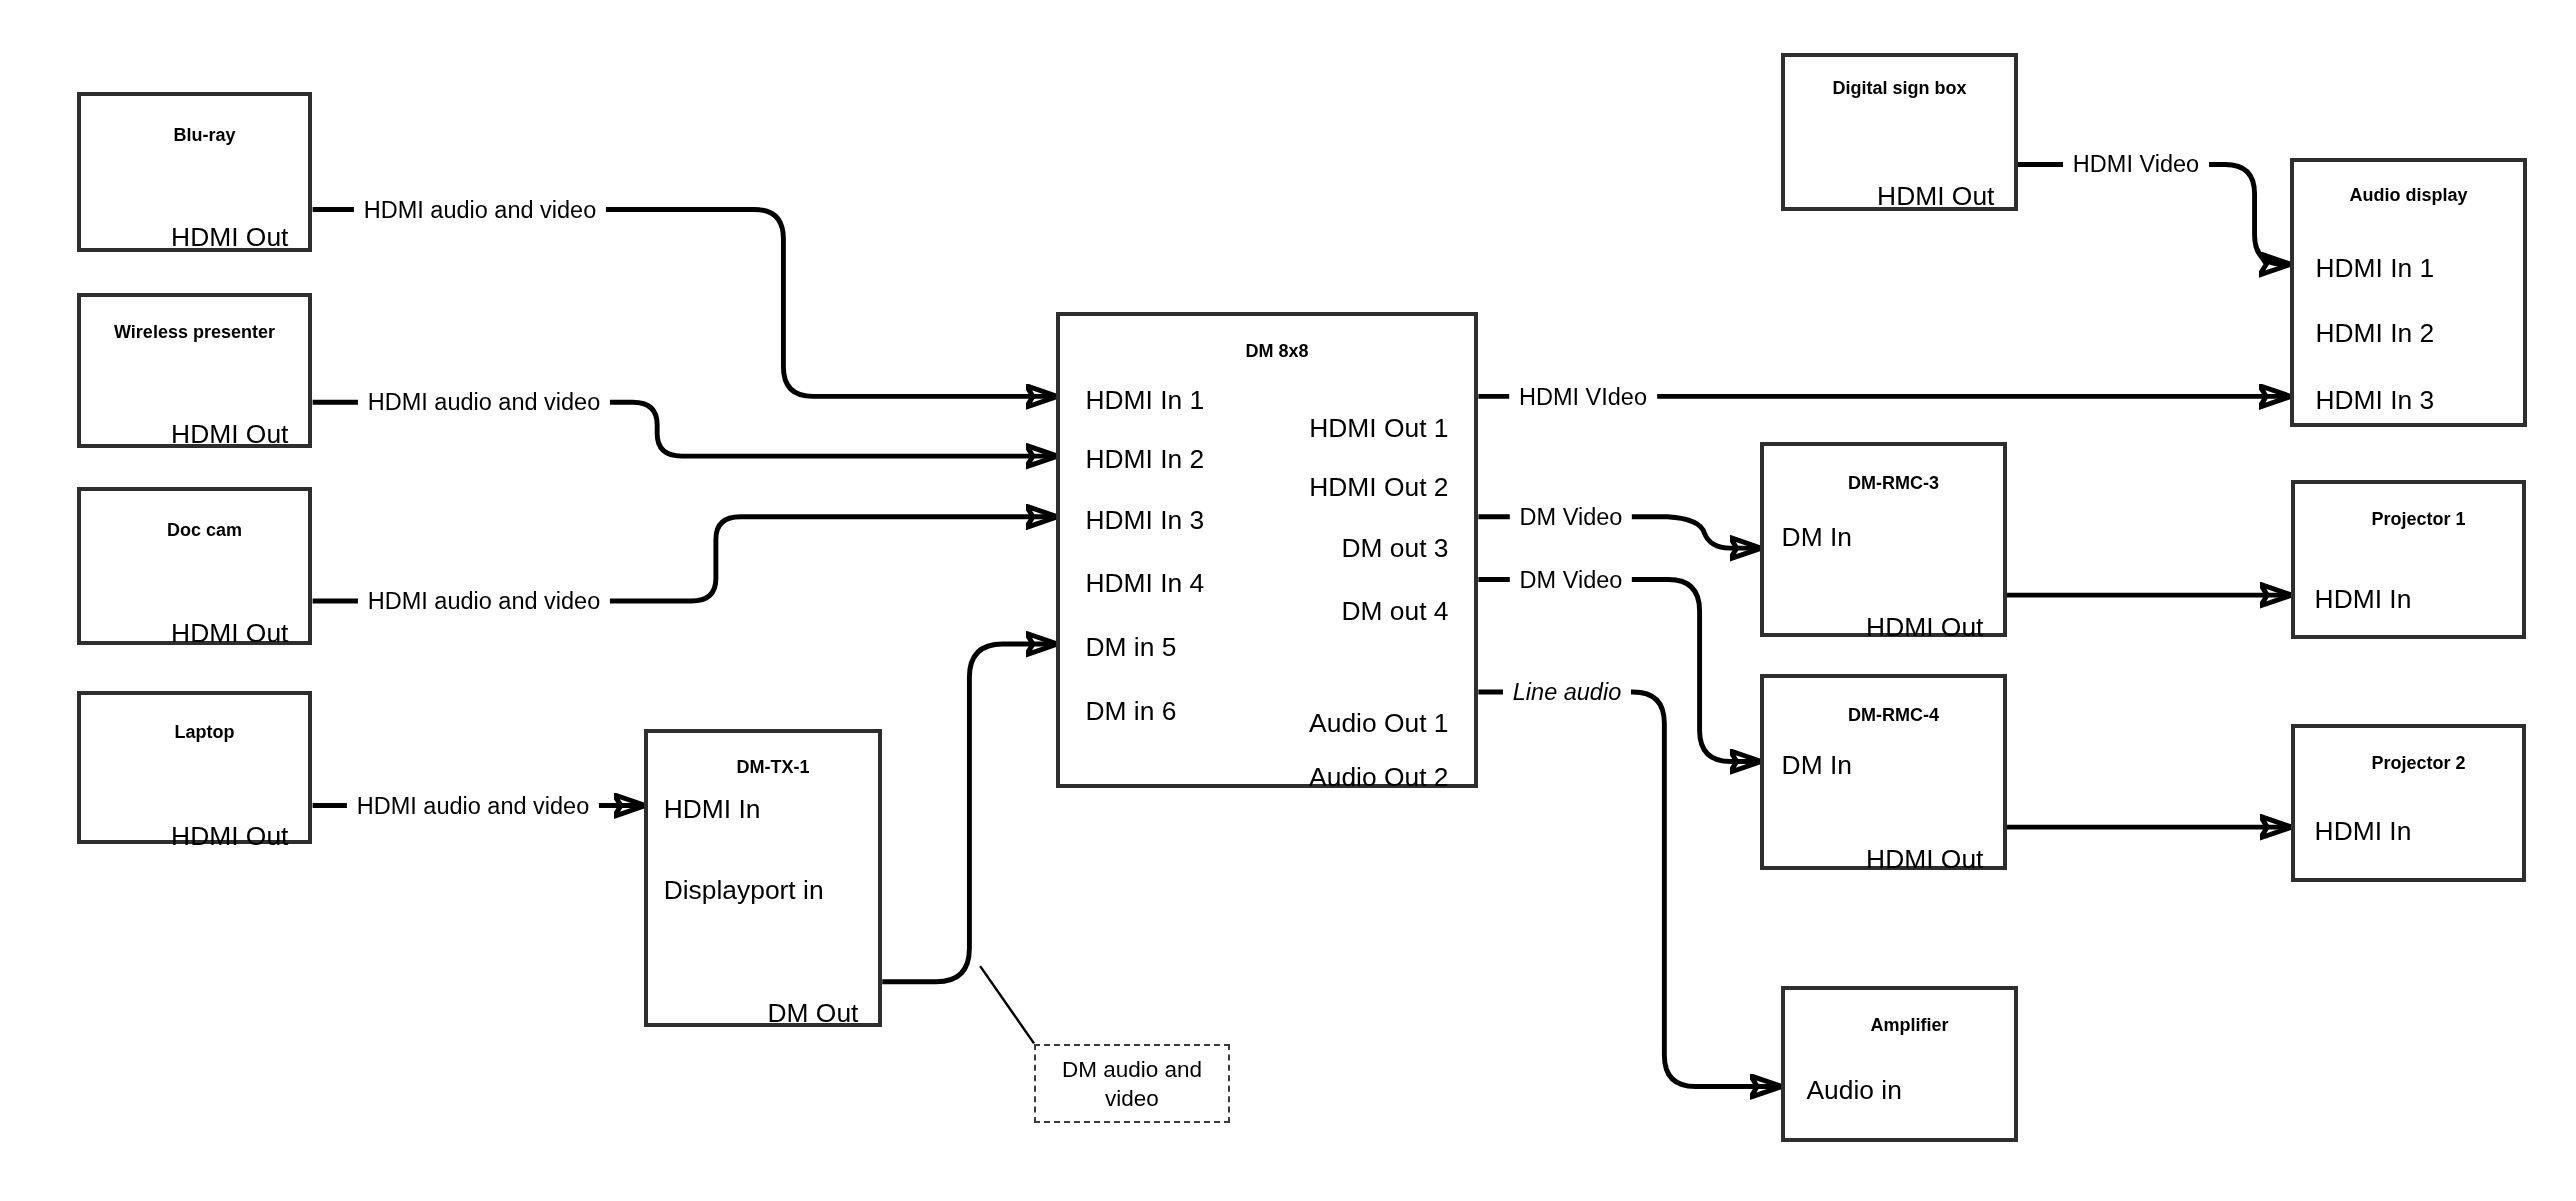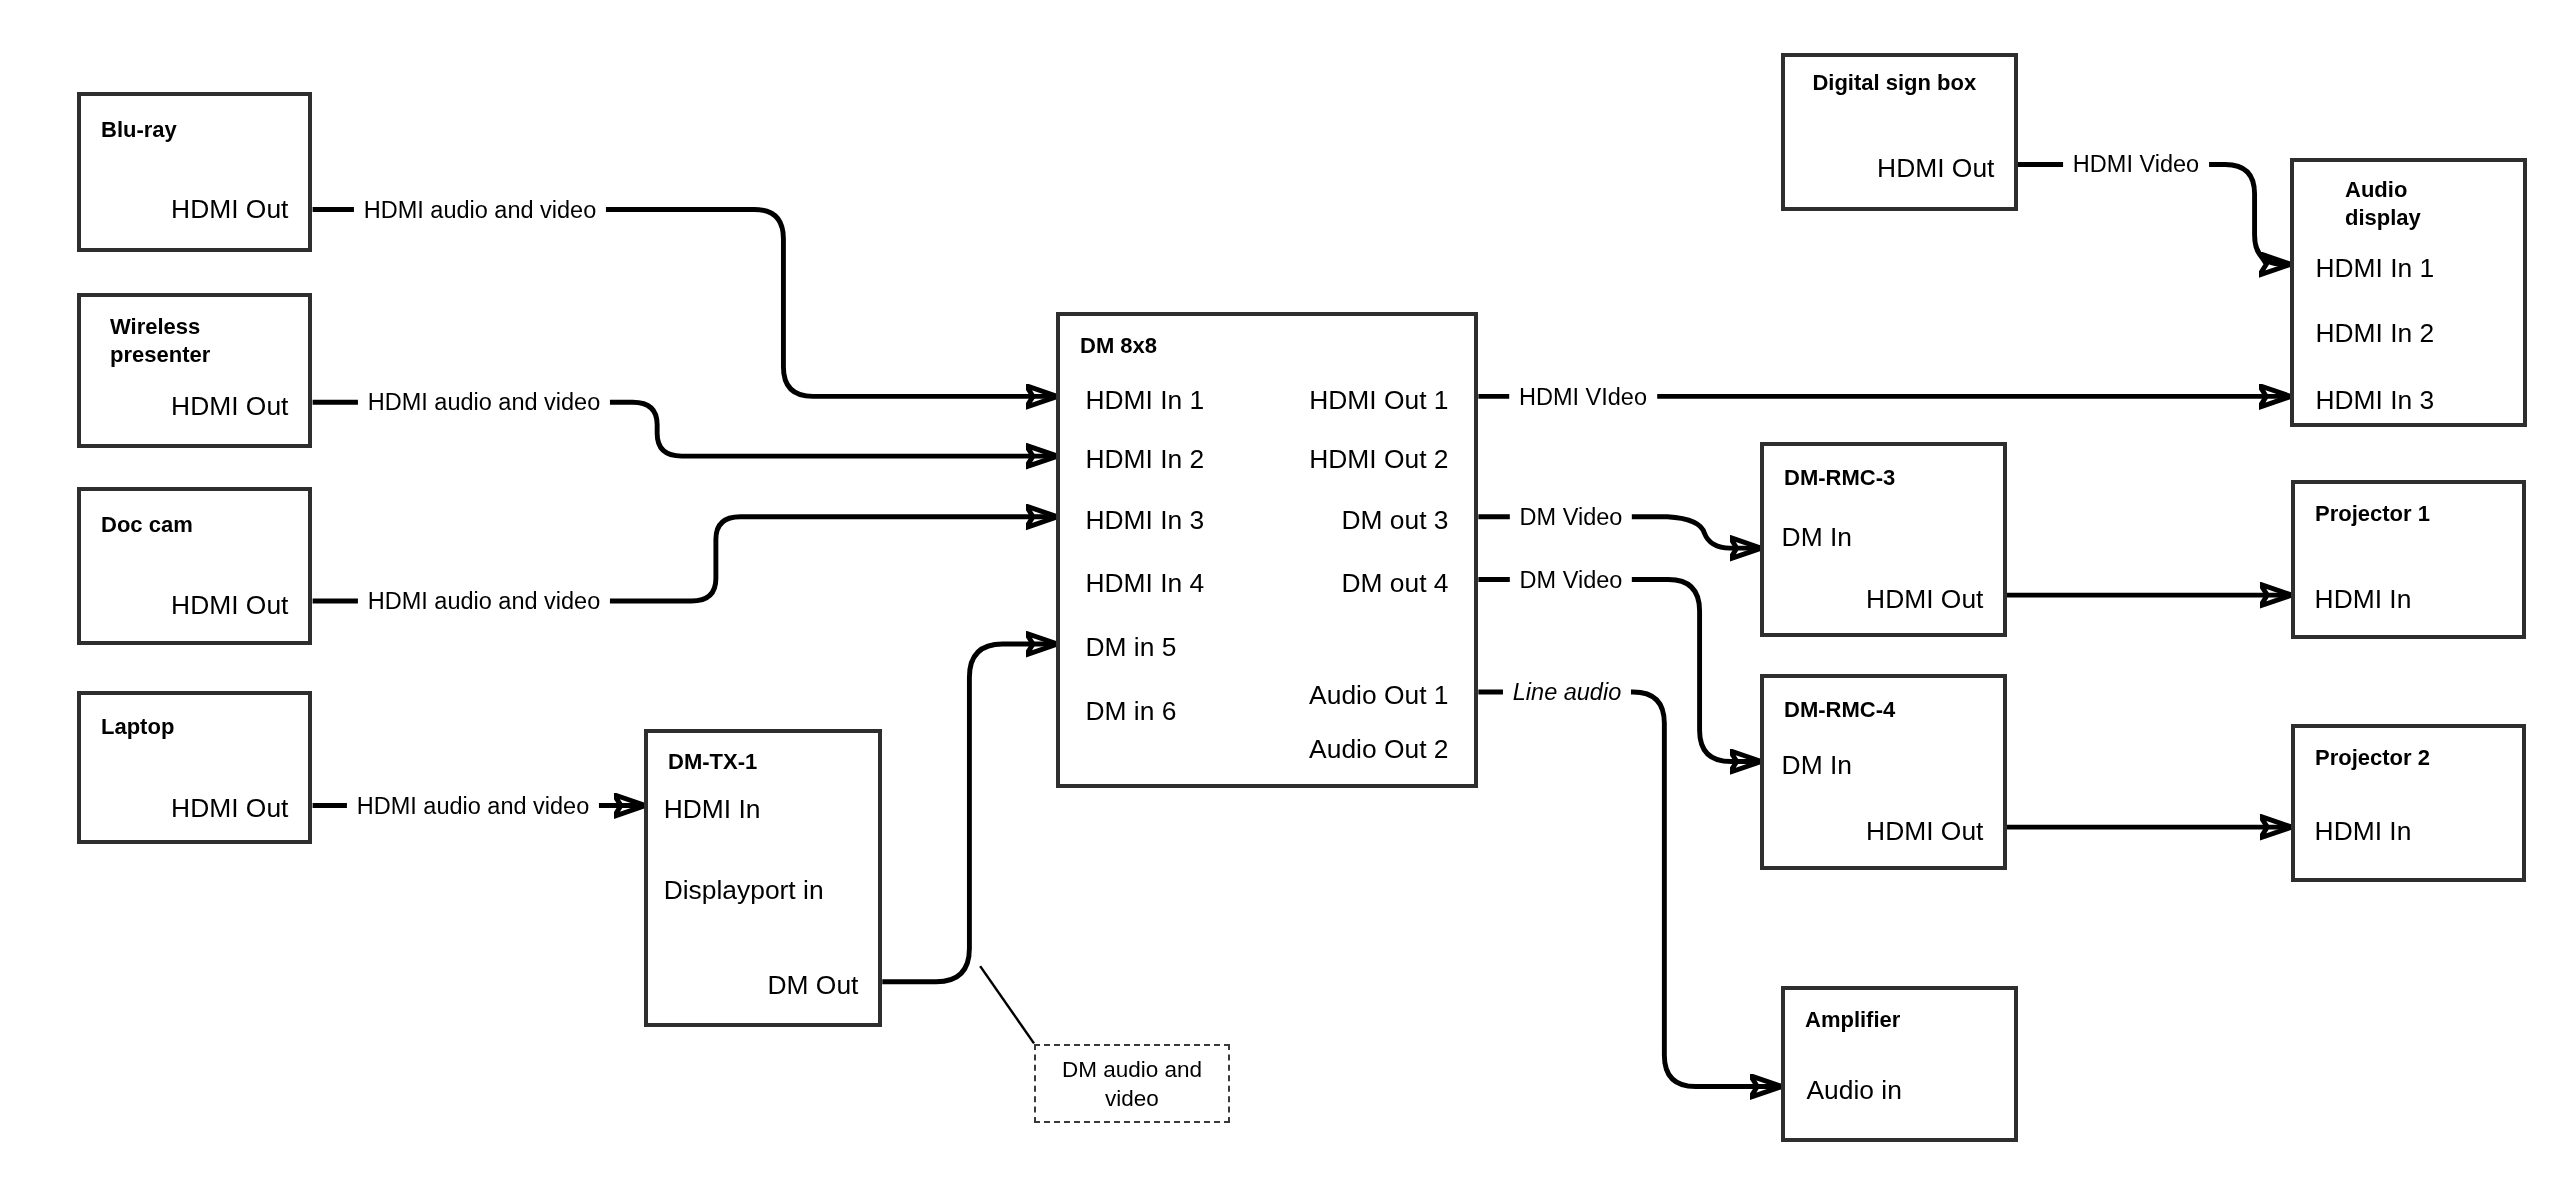--- a/index.html
+++ b/index.html
@@ -7,27 +7,27 @@
     position:relative;width:2576px;height:1201px;background:#ffffff;
     font-family:"Liberation Sans",sans-serif;color:#000;overflow:hidden;
   }
   .wires{position:absolute;left:0;top:0;width:2576px;height:1201px;}
   .wires path{stroke:#000;stroke-width:5;fill:none;}
   .wires path.leader{stroke-width:2.5;}
   .node{
     position:absolute;background:#fff;border:4.9px solid #2e2e2e;box-sizing:border-box;
   }
   .title{
-    position:absolute;font-weight:bold;font-size:22px;line-height:28px;
+    position:absolute;text-align:center;font-weight:bold;font-size:18px;line-height:38px;
   }
   .title.full{left:0;right:0;margin-left:20px;}
   .port{
     position:absolute;font-size:26.4px;line-height:33px;white-space:nowrap;
   }
-  .port.pr{text-align:right;}
+  .port.pr{text-align:right;margin-top:28px;}
   .elabel{
     position:absolute;transform:translate(-50%,-50%);background:#fff;
     padding:0 9.8px;font-size:23.5px;line-height:33px;white-space:nowrap;
   }
   .notebox{
     position:absolute;border:2px dashed #3a3a3a;background:#fff;box-sizing:border-box;
     display:flex;align-items:center;justify-content:center;text-align:center;
     font-size:22.5px;line-height:29px;
   }
   .notebox span{display:block;width:172px;}

